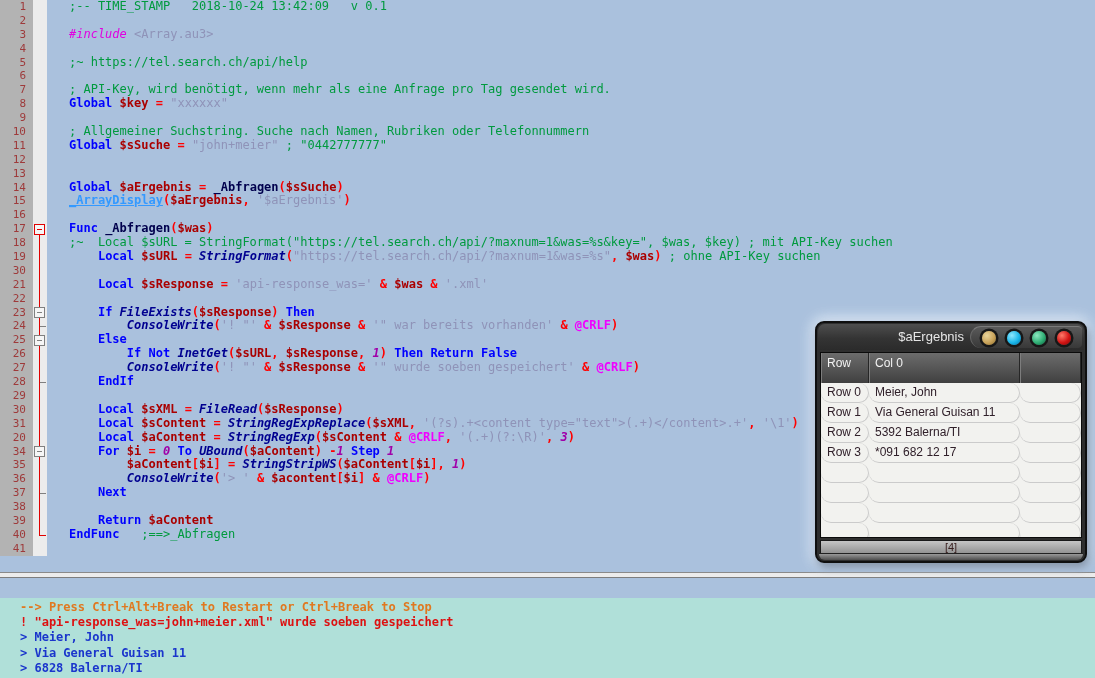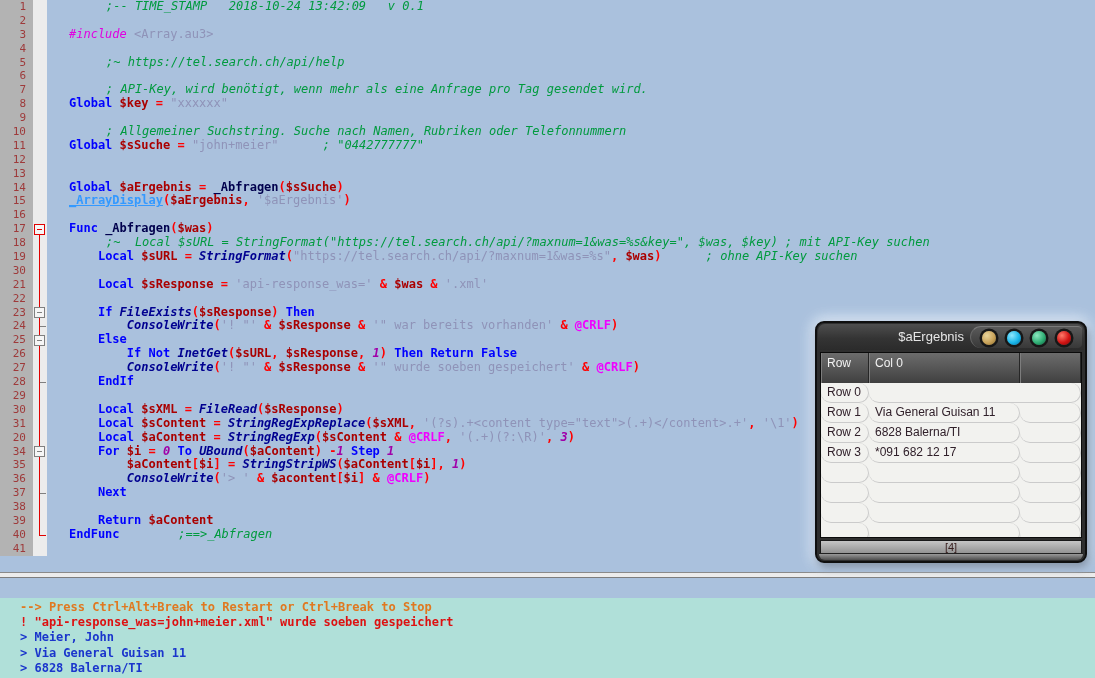--- a/index.html
+++ b/index.html
@@ -29,21 +29,21 @@
   .fold.end::after{content:"";position:absolute;left:6px;top:50%;width:7px;height:1px;background:var(--fold-red);}
   .fold.tick::after{content:"";position:absolute;left:7px;top:50%;width:6px;height:1px;background:var(--fold-gray);}
   .fold i{position:absolute;left:1px;top:50%;margin-top:-5.5px;width:11px;height:11px;background:#f6f6f6;}
   .fold.boxr i{border:1px solid var(--fold-red);}
   .fold.boxg i{border:1px solid var(--fold-gray);}
   .fold i::after{content:"";position:absolute;left:2px;top:4px;width:5px;height:1px;}
   .fold.boxr i::after{background:var(--fold-red);}
   .fold.boxg i::after{background:var(--fold-gray);}
 
   
-  .tk-com{color:var(--c-com);font-style:italic;margin-left:37px;}
+  .tk-com{color:var(--c-com);}
   .tk-pre{color:var(--c-pre);font-style:italic;}
   .tk-inc{color:var(--c-str);}
   .tk-kw{color:var(--c-kw);font-weight:bold;}
   .tk-fn{color:var(--c-fn);font-weight:bold;font-style:italic;}
   .tk-udf{color:var(--c-udf);font-weight:bold;text-decoration:underline;}
   .tk-ufn{color:var(--c-ufn);font-weight:bold;}
   .tk-var{color:var(--c-var);font-weight:bold;}
   .tk-op{color:var(--c-op);font-weight:bold;}
   .tk-str{color:var(--c-str);}
   .tk-mac{color:var(--c-mac);font-weight:bold;margin-top:29px;}
@@ -325,30 +325,31 @@
     </div>
     <div class="aw-body">
       <div class="aw-hdr" id="awhdr">
           <span class="cell c0">Row</span>
           <span class="cell c1">Col 0</span>
           <span class="cell c2"></span>
         </div>
       <div id="awrows">
           <div class="aw-row">
             <span class="cell c0">Row 0</span>
+            <span class="cell c1">Meier, John</span>
             <span class="cell c2"></span>
           </div>
           <div class="aw-row">
             <span class="cell c0">Row 1</span>
             <span class="cell c1">Via General Guisan 11</span>
             <span class="cell c2"></span>
           </div>
           <div class="aw-row">
             <span class="cell c0">Row 2</span>
-            <span class="cell c1">6828 Balerna/TI</span>
+            <span class="cell c1">5392 Balerna/TI</span>
             <span class="cell c2"></span>
           </div>
           <div class="aw-row">
             <span class="cell c0">Row 3</span>
             <span class="cell c1">*091 682 12 17</span>
             <span class="cell c2"></span>
           </div>
           <div class="aw-row">
             <span class="cell c0"></span>
             <span class="cell c1"></span>

